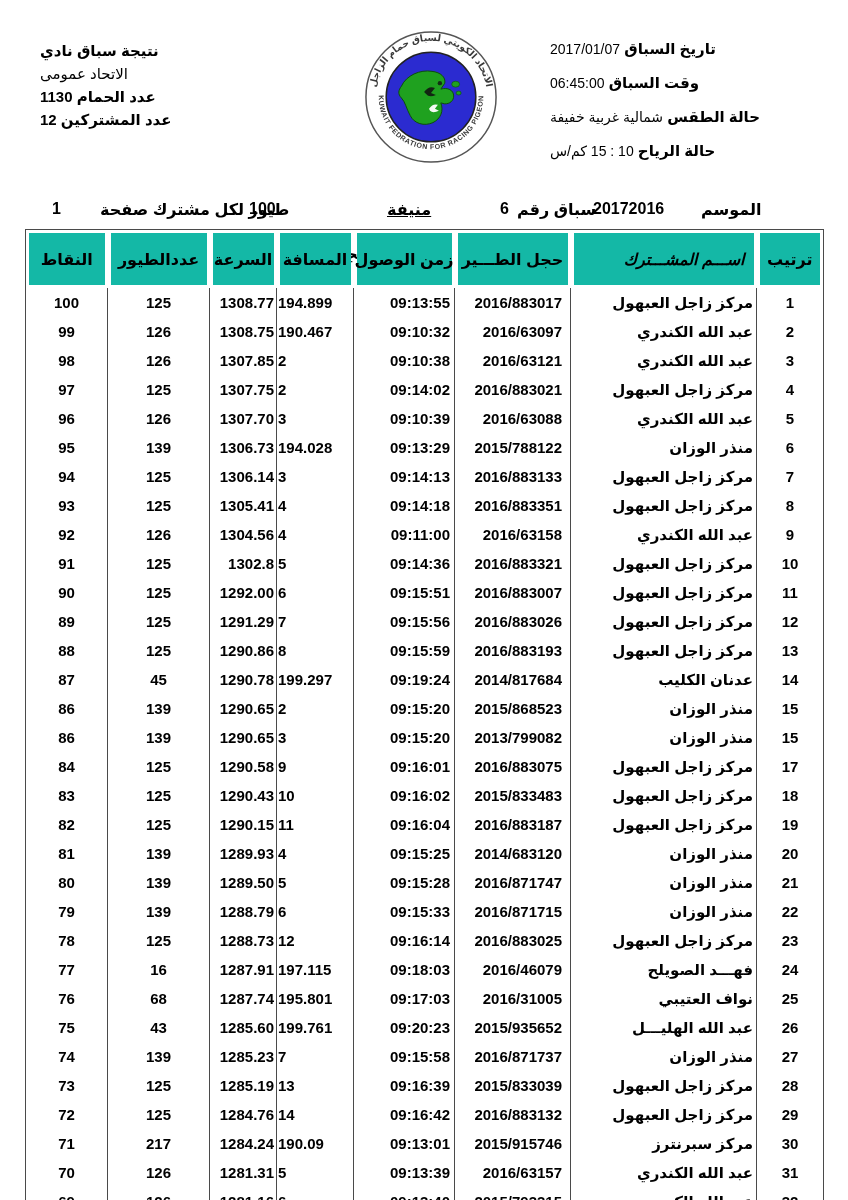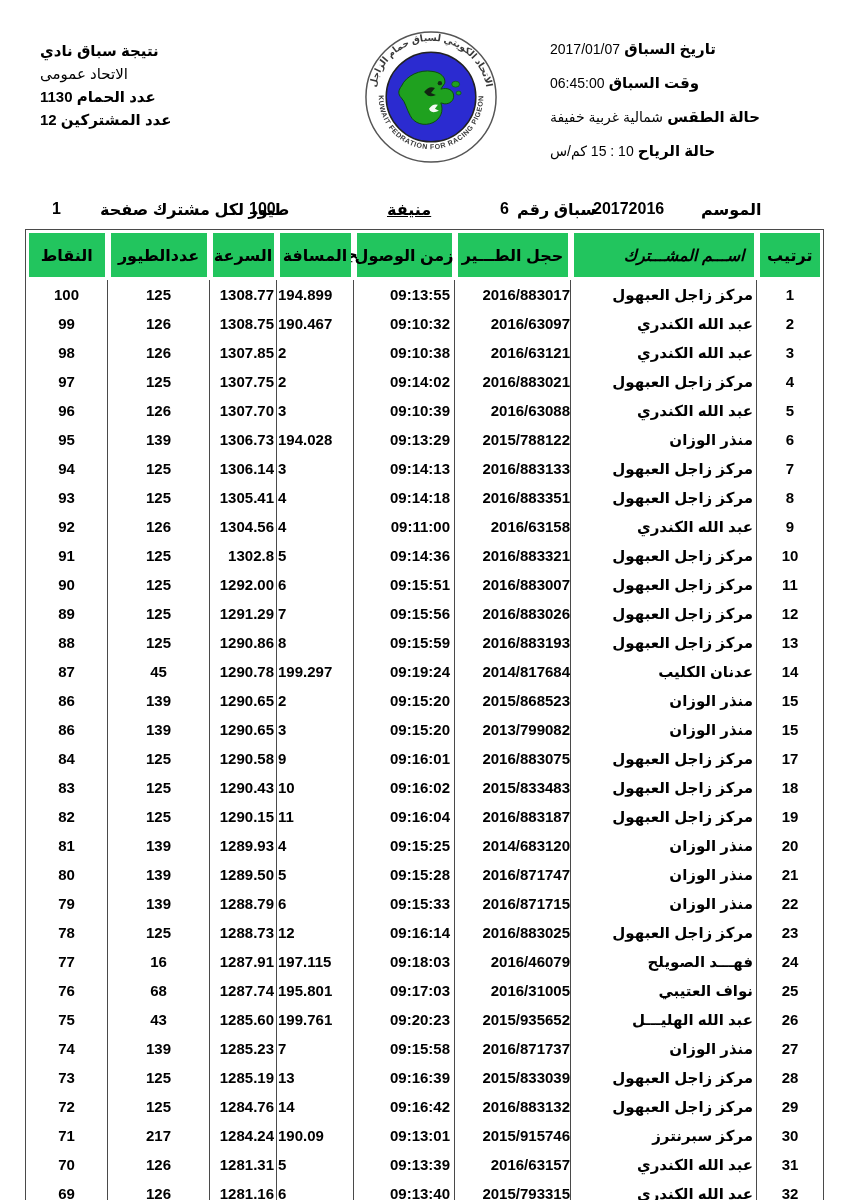--- a/index.html
+++ b/index.html
@@ -37,31 +37,31 @@
   .m-season-val{left:593px;}
   .m-season{left:701px;}
   
   table.results{
     position:absolute;left:25px;top:229px;width:798px;direction:rtl;
     border-collapse:collapse;table-layout:fixed;
     border:1px solid #4a4a4a;border-bottom:2px solid #8f8f8f;
   }
   table.results thead th{border:none;padding:3px;height:36px;}
   .hbox{
-    background:#22c55e;height:44px;display:flex;align-items:center;justify-content:center;
+    background:#14b8a6;height:52px;display:flex;align-items:center;justify-content:center;
     font-weight:bold;font-size:16px;white-space:nowrap;
   }
   .hbox.h-start{justify-content:flex-start;padding-right:9px;font-style:italic;}
   table.results tbody td{
     border-right:1px solid #4a4a4a;border-left:1px solid #4a4a4a;
     height:27px;font-weight:bold;font-size:15px;white-space:nowrap;overflow:hidden;
   }
   .col0{width:67px;text-align:center;}
   .col1{width:186px;text-align:right;padding:0 3px;font-size:14px;}
-  .col2{width:116px;text-align:right;padding:0 0;}
+  .col2{width:116px;text-align:right;padding:0 8px;}
   .col3{width:101px;text-align:right;padding:0 4px;}
   .col4{width:77px;text-align:left;}
   .col5{width:67px;text-align:right;padding:0 2px;}
   .col6{width:102px;text-align:center;}
   .col7{width:82px;text-align:center;}
 </style>
 </head>
 <body>
 
 <div id="page">

